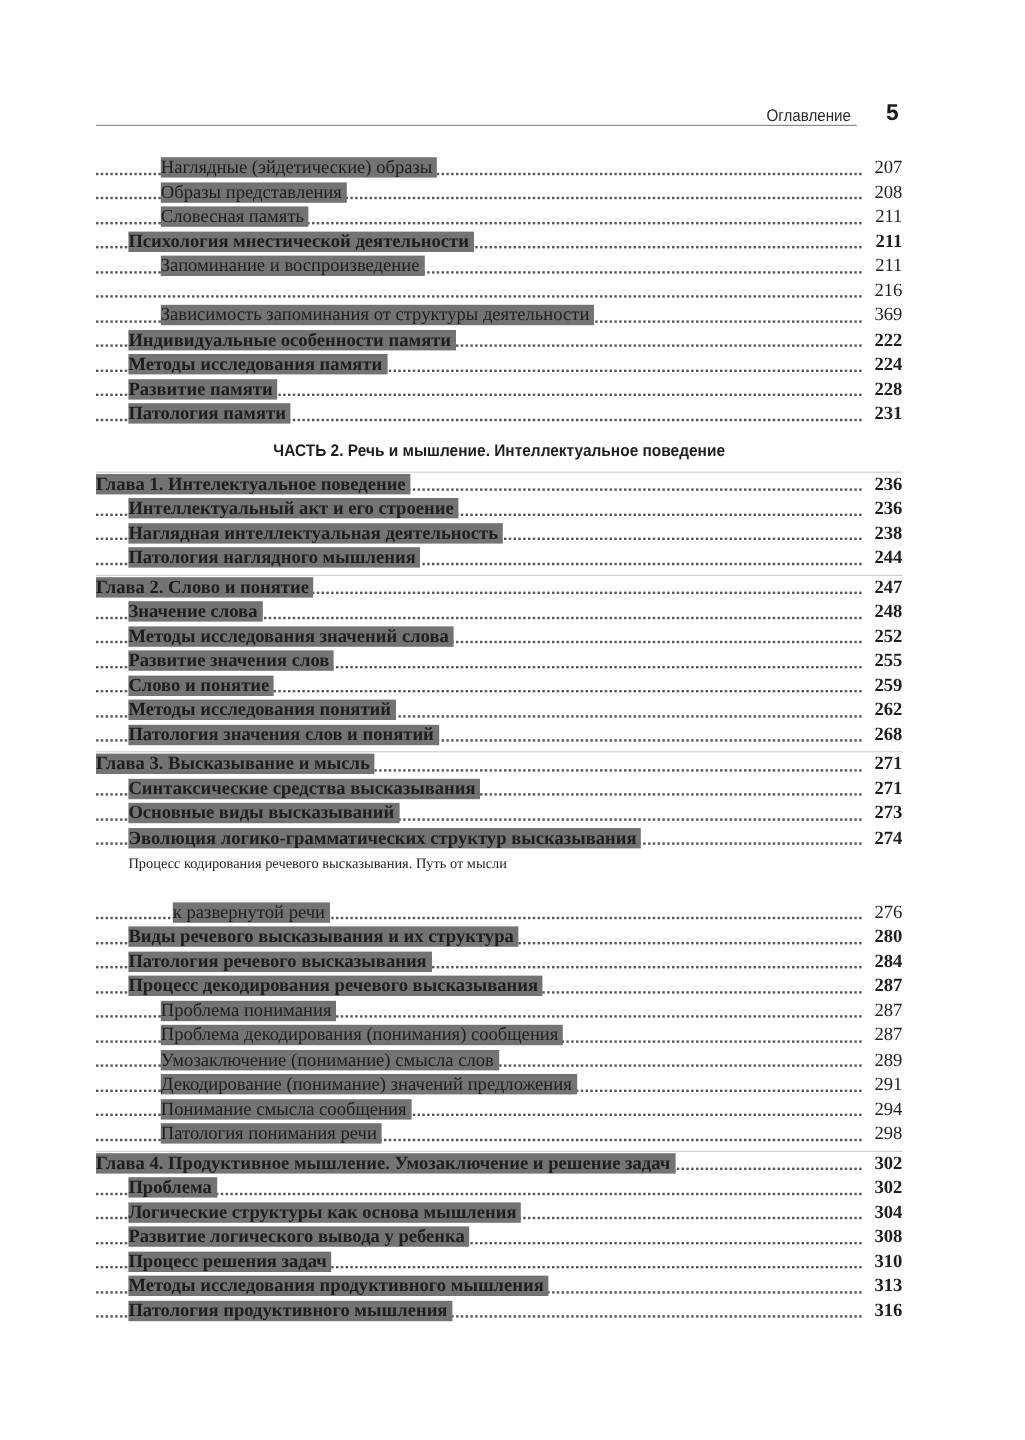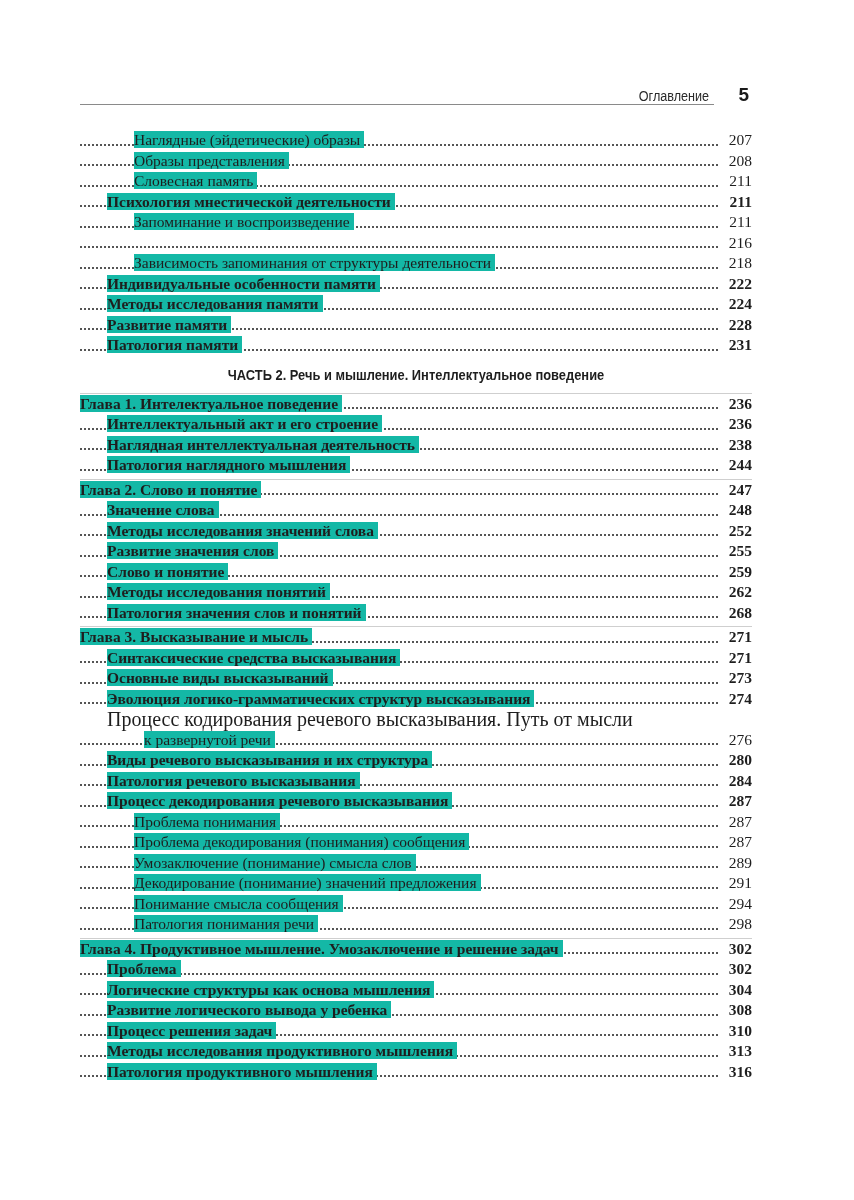--- a/index.html
+++ b/index.html
@@ -3,27 +3,27 @@
 <meta charset="utf-8">
 <style>
   html, body { margin:0; padding:0; background:#ffffff; }
   body { width:854px; height:1200px; position:relative; overflow:hidden; font-family:"Liberation Serif", serif; color:#1e1e1e; }
   .page-header { position:absolute; left:75px; top:86px; width:674px; height:20px; }
   .header-title { position:absolute; right:40px; top:2px; font-family:"Liberation Sans", sans-serif; font-size:14px; color:#2a2a2a; transform:scaleX(0.9); transform-origin:right center; }
   .header-num { position:absolute; right:0; top:-2px; font-family:"Liberation Sans", sans-serif; font-weight:bold; font-size:19px; color:#1a1a1a; }
   .header-rule { position:absolute; left:80px; top:104px; width:634px; height:0; border-top:1.5px solid #8a8a8a; }
   .toc { position:absolute; left:80px; top:130px; width:672px; }
   .row { position:relative; height:20.5px; line-height:20.5px; font-size:15.5px; white-space:nowrap; overflow:hidden; }
-  .row .t { background:#14b8a6; padding-right:4px; position:relative; z-index:1; }
+  .row .t { background:#737373; padding-right:4px; position:relative; z-index:1; }
   .row .dots { position:absolute; left:0; right:34px; bottom:5px; border-bottom:2px dotted #555; z-index:0; }
   .row .p { position:absolute; right:0; top:0; background:#fff; padding-left:2px; z-index:1;text-align:right; }
   .l1 { padding-left:27px;font-weight:bold; }
   .l2 { padding-left:54px; }
-  .cont { padding-left:64px; }
-  .wrap { height:20.5px; line-height:20.5px; font-size:20px; padding-left:27px; white-space:nowrap; }
+  .cont { padding-left:64px;margin-top:21px; }
+  .wrap { height:20.5px; line-height:20.5px; font-size:12px; padding-left:27px; white-space:nowrap; }
   .chap { font-weight:bold; margin-top:5px; }
   .chap .t { font-weight:bold;text-align:right; }
   .part { text-align:center; font-family:"Liberation Sans", sans-serif; font-weight:bold; font-size:14px; height:30px; line-height:30px; transform:scaleX(0.92); }
   .sep { height:0; border-top:1px solid #cfcfcf; margin-top:3px; }
 </style>
 </head>
 <body>
 
 <div class="page-header">
   <span class="header-title">Оглавление</span>
@@ -32,21 +32,21 @@
 <div class="header-rule"></div>
 
 <div class="toc">
 
   <div class="row l2"><span class="t">Наглядные (эйдетические) образы</span><span class="dots"></span><span class="p">207</span></div>
   <div class="row l2"><span class="t">Образы представления</span><span class="dots"></span><span class="p">208</span></div>
   <div class="row l2"><span class="t">Словесная память</span><span class="dots"></span><span class="p">211</span></div>
   <div class="row l1"><span class="t">Психология мнестической деятельности</span><span class="dots"></span><span class="p">211</span></div>
   <div class="row l2"><span class="t">Запоминание и воспроизведение</span><span class="dots"></span><span class="p">211</span></div>
   <div class="row l2"><span class="dots"></span><span class="p">216</span></div>
-  <div class="row l2"><span class="t">Зависимость запоминания от структуры деятельности</span><span class="dots"></span><span class="p">218</span></div>
+  <div class="row l2"><span class="t">Зависимость запоминания от структуры деятельности</span><span class="dots"></span><span class="p">369</span></div>
   <div class="row l1"><span class="t">Индивидуальные особенности памяти</span><span class="dots"></span><span class="p">222</span></div>
   <div class="row l1"><span class="t">Методы исследования памяти</span><span class="dots"></span><span class="p">224</span></div>
   <div class="row l1"><span class="t">Развитие памяти</span><span class="dots"></span><span class="p">228</span></div>
   <div class="row l1"><span class="t">Патология памяти</span><span class="dots"></span><span class="p">231</span></div>
 
   <div class="part" style="margin-top:4px;">ЧАСТЬ 2. Речь и мышление. Интеллектуальное поведение</div>
 
   <div class="sep"></div>
   <div class="row chap" style="margin-top:0"><span class="t">Глава 1. Интелектуальное поведение</span><span class="dots"></span><span class="p">236</span></div>
   <div class="row l1"><span class="t">Интеллектуальный акт и его строение</span><span class="dots"></span><span class="p">236</span></div>

